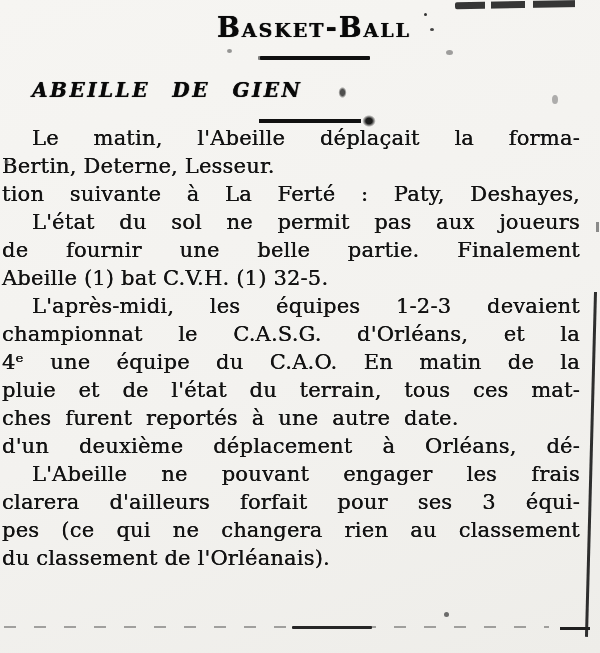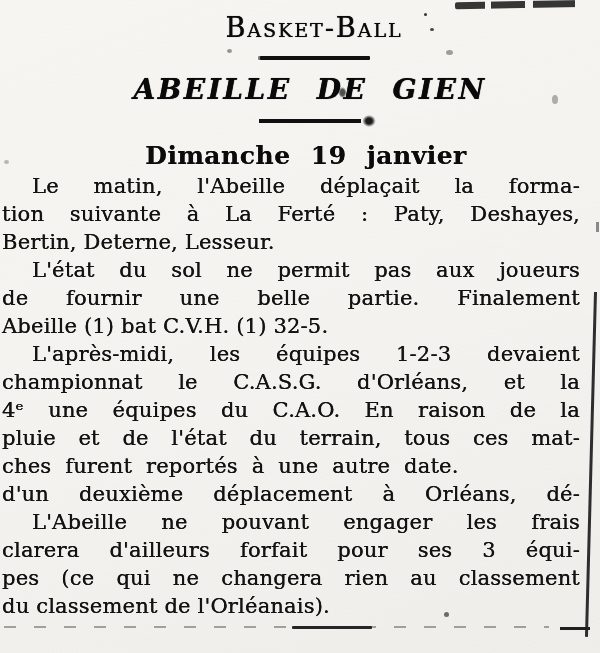--- a/index.html
+++ b/index.html
@@ -9,38 +9,38 @@
     width:600px;height:653px;
     overflow:hidden;
     background:linear-gradient(160deg,#f6f5f2 0%,var(--paper) 55%,#eeede9 100%);
     font-family:"DejaVu Serif", serif;
     color:var(--ink);
   }
   .textwrap{ filter:blur(0.25px) contrast(1.08); }
   
   .section-title{
     margin:13px 0 0; padding-left:28px;
-    font-weight:normal; font-size:27px; line-height:30px;
+    font-weight:bold; font-size:27px; line-height:30px;
     font-variant:small-caps; letter-spacing:2px;
     text-align:center; color:#121212;
     text-shadow:0 0 .7px rgba(10,10,10,.9), .6px .4px 0 rgba(10,10,10,.3);
   }
   .rule{ background:#181818; margin:13px auto 0; }
   .rule-1{ width:110px; height:4px; transform:translateX(15px); border-radius:1px;
            box-shadow:-2px 0 0 rgba(20,20,20,.5); }
   .rule-2{ width:102px; height:4px; transform:translateX(10px); position:relative; margin-top:14px;}
   .rule-2::after{
     content:''; position:absolute; right:-17px; top:-6px; width:18px; height:16px;
     background:radial-gradient(closest-side, rgba(15,15,15,.9) 35%, rgba(15,15,15,0) 75%);
   }
   .headline{
-    margin:15px 4px 0; padding-left:20px;
-    font-style:italic; font-weight:bold; font-size:28px; line-height:30px;
+    margin:15px 12px 0; padding-left:20px;
+    font-style:italic; font-weight:bold; font-size:20px; line-height:30px;
     letter-spacing:2.5px; word-spacing:13px;
-    text-align:center; color:#121212;
+    text-align:left; color:#121212;
     text-shadow:0 0 .7px rgba(10,10,10,.9), .6px .4px 0 rgba(10,10,10,.3);
   }
   .subheading{
     margin:18px 0 0; padding-left:12px;
     font-weight:bold; font-size:25px; line-height:30px;
     letter-spacing:.5px; word-spacing:11px;
     text-align:center; color:#141414;
     text-shadow:0 0 .6px rgba(10,10,10,.85);
   }
   
@@ -81,35 +81,34 @@
   <div class="textwrap">
 
     <h1 class="section-title">Basket-Ball</h1>
 
     <div class="rule rule-1"></div>
 
     <h2 class="headline">ABEILLE DE GIEN</h2>
 
     <div class="rule rule-2"></div>
 
-    <h3 class="subheading">Dimanche 19 janvier</h3>
 
     <div class="article-body">
 
       <div class="bl ind">Le matin, l'Abeille déplaçait la forma-</div>
+      <div class="bl end">Bertin, Deterne, Lesseur.</div>
       <div class="bl">tion suivante à La Ferté : Paty, Deshayes,</div>
-      <div class="bl end">Bertin, Deterne, Lesseur.</div>
 
       <div class="bl ind">L'état du sol ne permit pas aux joueurs</div>
       <div class="bl">de fournir une belle partie. Finalement</div>
       <div class="bl end">Abeille (1) bat C.V.H. (1) 32-5.</div>
 
       <div class="bl ind">L'après-midi, les équipes 1-2-3 devaient</div>
       <div class="bl">championnat le C.A.S.G. d'Orléans, et la</div>
-      <div class="bl">4ᵉ une équipes du C.A.O. En raison de la</div>
+      <div class="bl">4ᵉ une équipe du C.A.O. En matin de la</div>
       <div class="bl">pluie et de l'état du terrain, tous ces mat-</div>
       <div class="bl end spread">ches furent reportés à une autre date.</div>
 
       <div class="bl">d'un deuxième déplacement à Orléans, dé-</div>
       <div class="bl ind">L'Abeille ne pouvant engager les frais</div>
       <div class="bl">clarera d'ailleurs forfait pour ses 3 équi-</div>
       <div class="bl">pes (ce qui ne changera rien au classement</div>
       <div class="bl end">du classement de l'Orléanais).</div>
     </div>
   </div>

